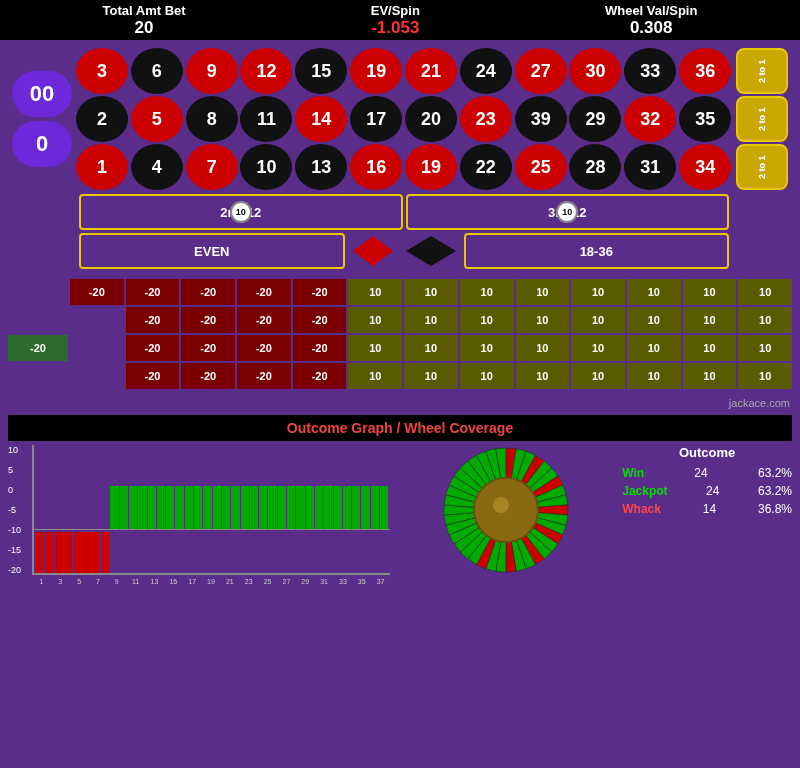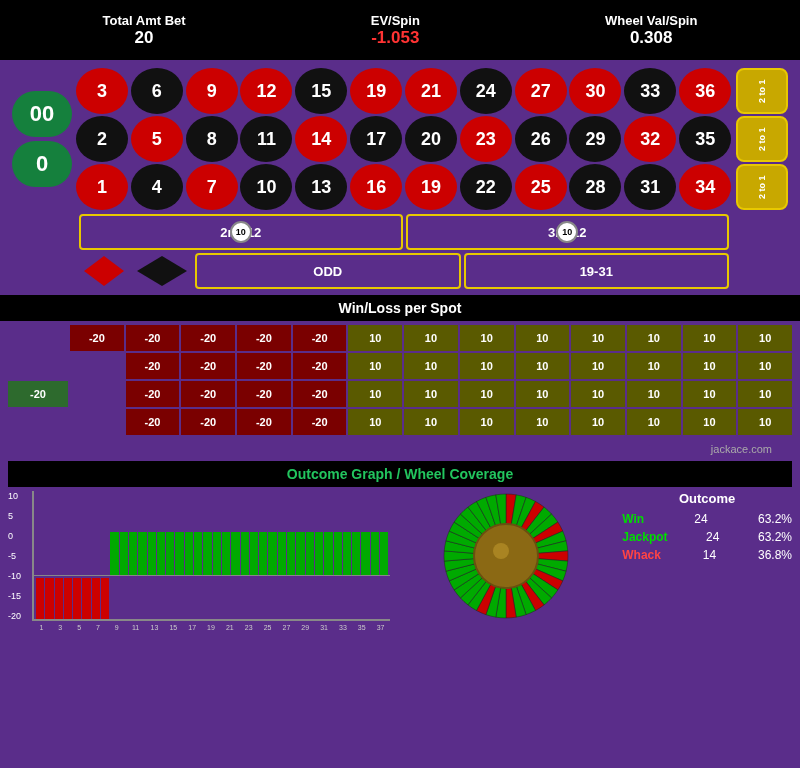--- a/index.html
+++ b/index.html
@@ -12,21 +12,21 @@
     }
 
     
     .header {
       background: #000;
       color: #fff;
       display: flex;
       justify-content: space-around;
       align-items: center;
       padding: 6px 10px;
-      height: 60px;
+      height: 40px;
     }
     .header-section { text-align: center; }
     .header-label { font-size: 13px; font-weight: bold; color: #fff; }
     .header-value { font-size: 17px; font-weight: bold; }
     .header-value.red { color: #ff3333; }
     .header-value.white { color: #fff; }
 
     
     .table-area {
       background: #5a2d8a;
@@ -71,21 +71,21 @@
       font-weight: bold;
       color: #fff;
       cursor: pointer;
       border: 2px solid transparent;
     }
 
     .cell.red { background: #cc0000; }
     .cell.black { background: #111; }
 
     .zero-cell {
-      background: #15803d;
+      background: #6d28d9;
       width: 60px;
       height: 96px;
       border-radius: 30px;
       display: flex;
       align-items: center;
       justify-content: center;
       font-size: 22px;
       font-weight: bold;
       color: #fff;
       cursor: pointer;
@@ -182,35 +182,35 @@
       background: #000;
       color: #fff;
       text-align: center;
       padding: 5px;
       font-weight: bold;
       font-size: 14px;
     }
 
     .jackace {
       text-align: right;
-      padding: 2px 28px;
+      padding: 2px 10px;
       color: #aaa;
       font-size: 11px;
     }
 
     
     .outcome-section {
       background: #5a2d8a;
       margin-top: 4px;
       padding: 0 8px 6px 8px;
     }
 
     .outcome-title {
       background: #000;
-      color: #22c55e;
+      color: #ef4444;
       text-align: center;
       padding: 5px;
       font-weight: bold;
       font-size: 14px;
       margin-bottom: 4px;
     }
 
     .outcome-content {
       display: flex;
       gap: 10px;
@@ -304,21 +304,21 @@
         <div class="cell black">33</div>
         <div class="cell red">36</div>
         <div class="cell black">2</div>
         <div class="cell red">5</div>
         <div class="cell black">8</div>
         <div class="cell black">11</div>
         <div class="cell red">14</div>
         <div class="cell black">17</div>
         <div class="cell black">20</div>
         <div class="cell red">23</div>
-        <div class="cell black">26</div>
+        <div class="cell black">39</div>
         <div class="cell black">29</div>
         <div class="cell red">32</div>
         <div class="cell black">35</div>
         <div class="cell red">1</div>
         <div class="cell black">4</div>
         <div class="cell red">7</div>
         <div class="cell black">10</div>
         <div class="cell black">13</div>
         <div class="cell red">16</div>
         <div class="cell red">19</div>
@@ -344,42 +344,41 @@
     </div>
     <div class="bet-box dozen" style="position:relative;">
       <span>3rd 12</span>
       <div class="chip-badge">10</div>
     </div>
     <div style="width:54px;"></div>
   </div>
 
   <div class="bottom-bets" style="margin-top:3px;">
     <div style="width:62px;"></div>
+    <div class="bet-box small">
+      <span>EVEN</span>
+    </div>
     <div class="diamond-red">
       <svg width="44" height="34" viewBox="0 0 44 34">
           <polygon points="22,2 42,17 22,32 2,17" fill="#cc0000"></polygon>
         </svg>
     </div>
     <div class="diamond-black">
       <svg width="54" height="34" viewBox="0 0 54 34">
           <polygon points="27,2 52,17 27,32 2,17" fill="#111"></polygon>
         </svg>
     </div>
     <div class="bet-box small">
-      <span>ODD</span>
-    </div>
-    <div class="bet-box small">
-      <span>19-31</span>
+      <span>18-36</span>
     </div>
     <div style="width:54px;"></div>
   </div>
 </div>
 
 <div class="winloss-section">
-  <div class="winloss-title">Win/Loss per Spot</div>
   <div style="padding: 4px 8px;" id="winloss-grid">
   <div style="display: grid; grid-template-columns: 60px repeat(13, 1fr); gap: 2px; margin-bottom: 2px;">
         <div style="height: 26px; display: flex; align-items: center; justify-content: center; font-size: 11px; font-weight: bold; color: rgb(255, 255, 255); background: transparent;"></div>
         <div style="height: 26px; display: flex; align-items: center; justify-content: center; font-size: 11px; font-weight: bold; color: rgb(255, 255, 255); background: rgb(122, 0, 0);">-20</div>
         <div style="height: 26px; display: flex; align-items: center; justify-content: center; font-size: 11px; font-weight: bold; color: rgb(255, 255, 255); background: rgb(122, 0, 0);">-20</div>
         <div style="height: 26px; display: flex; align-items: center; justify-content: center; font-size: 11px; font-weight: bold; color: rgb(255, 255, 255); background: rgb(122, 0, 0);">-20</div>
         <div style="height: 26px; display: flex; align-items: center; justify-content: center; font-size: 11px; font-weight: bold; color: rgb(255, 255, 255); background: rgb(122, 0, 0);">-20</div>
         <div style="height: 26px; display: flex; align-items: center; justify-content: center; font-size: 11px; font-weight: bold; color: rgb(255, 255, 255); background: rgb(122, 0, 0);">-20</div>
         <div style="height: 26px; display: flex; align-items: center; justify-content: center; font-size: 11px; font-weight: bold; color: rgb(255, 255, 255); background: rgb(90, 90, 0);">10</div>
         <div style="height: 26px; display: flex; align-items: center; justify-content: center; font-size: 11px; font-weight: bold; color: rgb(255, 255, 255); background: rgb(90, 90, 0);">10</div>

